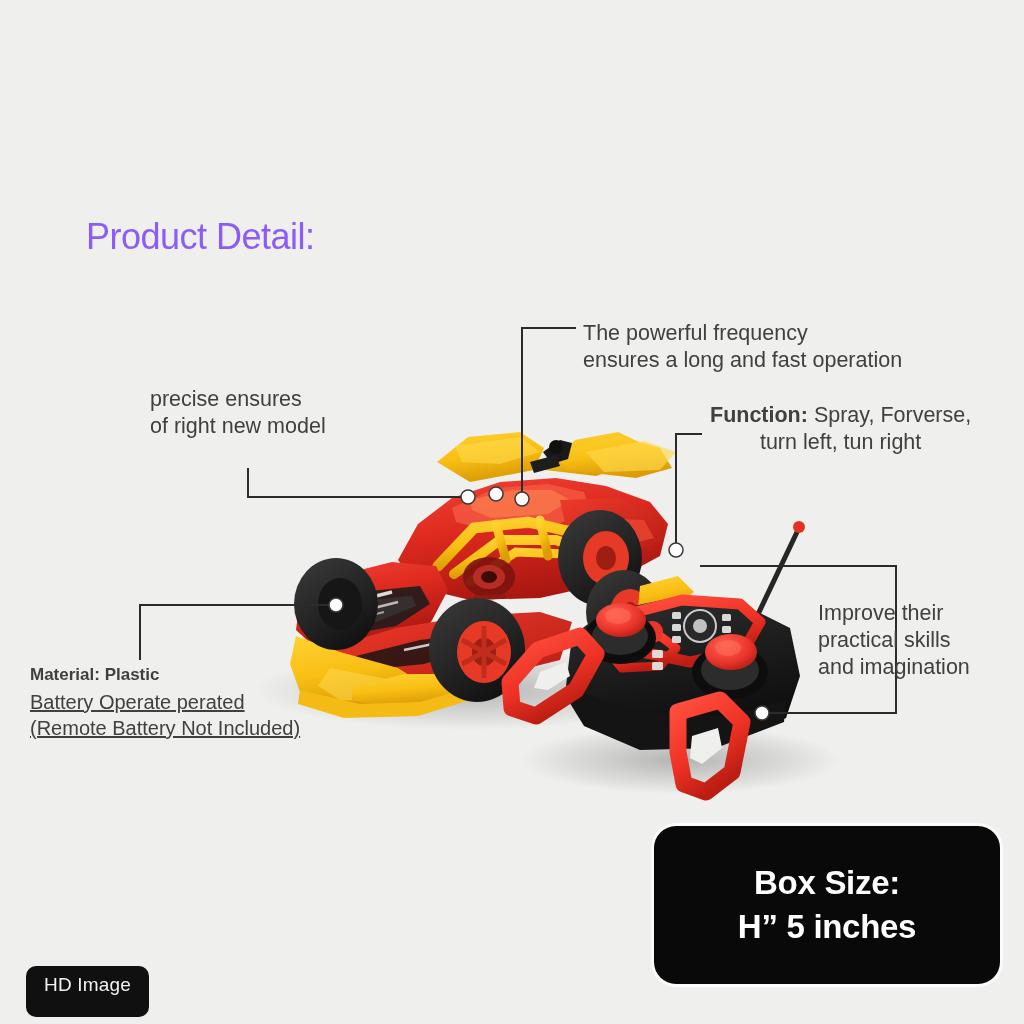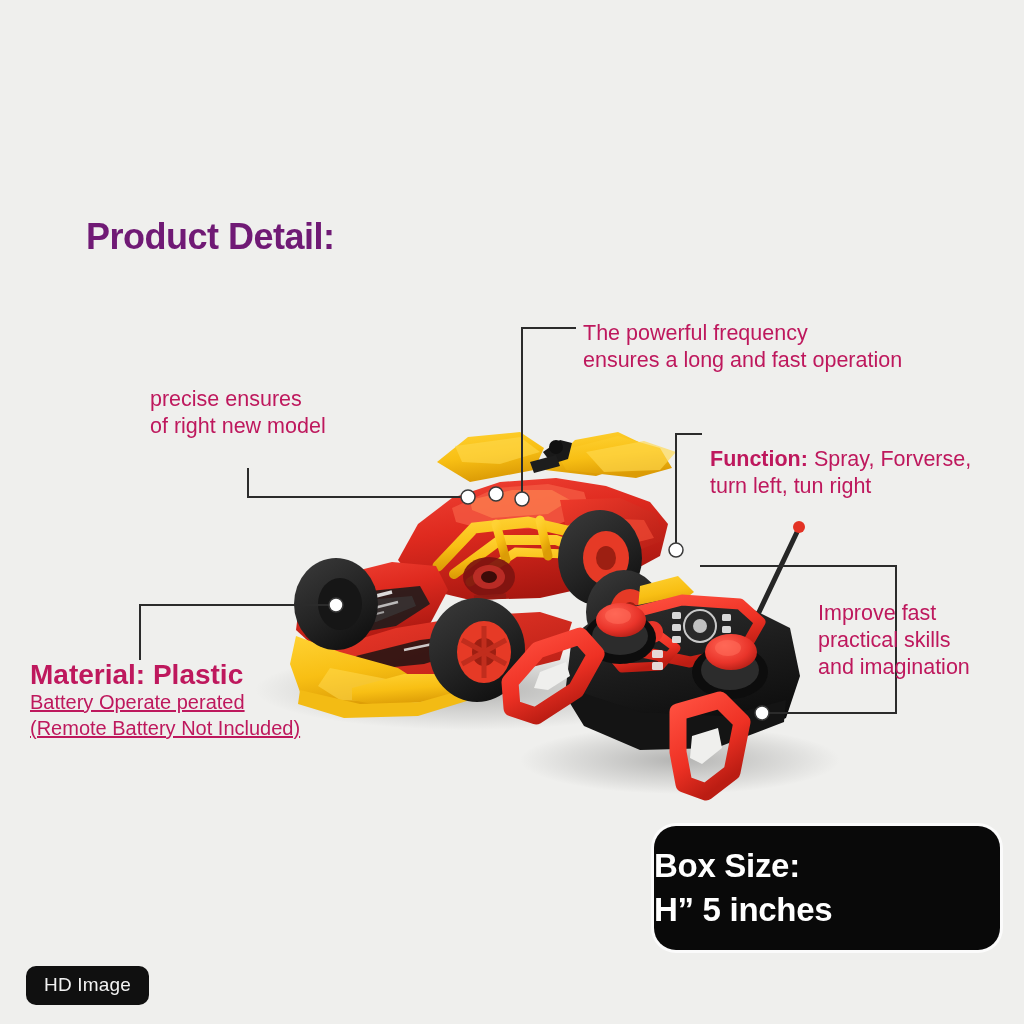--- a/index.html
+++ b/index.html
@@ -10,62 +10,62 @@
     font-family:"Liberation Sans", sans-serif;
     overflow:hidden;
     position:relative;
     -webkit-font-smoothing:antialiased;
   }
   #stage{position:absolute;inset:0;width:1024px;height:1024px;}
 
   
   .page-title{
     position:absolute;left:86px;top:216px;
-    font-size:36px;font-weight:bold;color:#701a75;
+    font-size:36px;font-weight:normal;color:#8b5cf6;
     letter-spacing:-0.5px;white-space:nowrap;
   }
 
   
   .callout{
     position:absolute;
-    color:#be185d;
+    color:#404040;
     font-size:21.5px;
     line-height:27px;
     white-space:nowrap;
   }
   .callout .ln{display:block;}
   .callout .lead{font-weight:bold;}
 
   .c-frequency{left:583px;top:320px;}
   .c-design{left:150px;top:386px;}
-  .c-function{left:710px;top:446px;}
+  .c-function{left:710px;top:402px;text-align:center;}
   .c-improve{left:818px;top:600px;}
   .c-material{left:30px;top:661px;}
-  .c-material .ln-title{font-size:28px;font-weight:bold;display:block;line-height:28px;}
+  .c-material .ln-title{font-size:17px;font-weight:bold;display:block;line-height:28px;}
   .c-material .ln{font-size:20px;line-height:26px;text-decoration:underline;}
 
   
   #leaders{position:absolute;left:0;top:0;width:1024px;height:1024px;pointer-events:none;}
 
   
   .box-size-badge{
-    position:absolute;left:654px;top:826px;width:346px;height:124px;
+    position:absolute;left:654px;top:826px;width:346px;height:158px;
     background:#090909;border-radius:22px;
-    display:flex;flex-direction:column;justify-content:center;
+    display:flex;flex-direction:column;align-items:center;justify-content:center;
     box-shadow:0 0 0 3px rgba(255,255,255,0.75);
   }
   .box-size-badge .bl{
     color:#fff;font-weight:bold;font-size:33px;line-height:44px;
     letter-spacing:-0.3px;white-space:nowrap;
   }
   .hd-badge{
     position:absolute;left:26px;top:966px;
     background:#101010;color:#f2f2f2;
     border-radius:10px;
-    padding:8px 18px 9px;
+    padding:8px 18px 21px;
     font-size:19px;letter-spacing:0.2px;
   }
 
   
   #product{position:absolute;left:0;top:0;width:1024px;height:1024px;}
   #product svg{display:block;}
 </style>
 </head>
 <body>
 
@@ -300,21 +300,21 @@
     <span class="ln">precise ensures</span>
     <span class="ln">of right new model</span>
   </div>
 
   <div class="callout c-function">
     <span class="ln"><span class="lead">Function:</span><span> Spray, Forverse,</span></span>
     <span class="ln">turn left, tun right</span>
   </div>
 
   <div class="callout c-improve">
-    <span class="ln">Improve fast</span>
+    <span class="ln">Improve their</span>
     <span class="ln">practical skills</span>
     <span class="ln">and imagination</span>
   </div>
 
   <div class="callout c-material">
     <span class="ln-title">Material: Plastic</span>
     <span class="ln">Battery Operate perated</span>
     <span class="ln">(Remote Battery Not Included)</span>
   </div>
 

